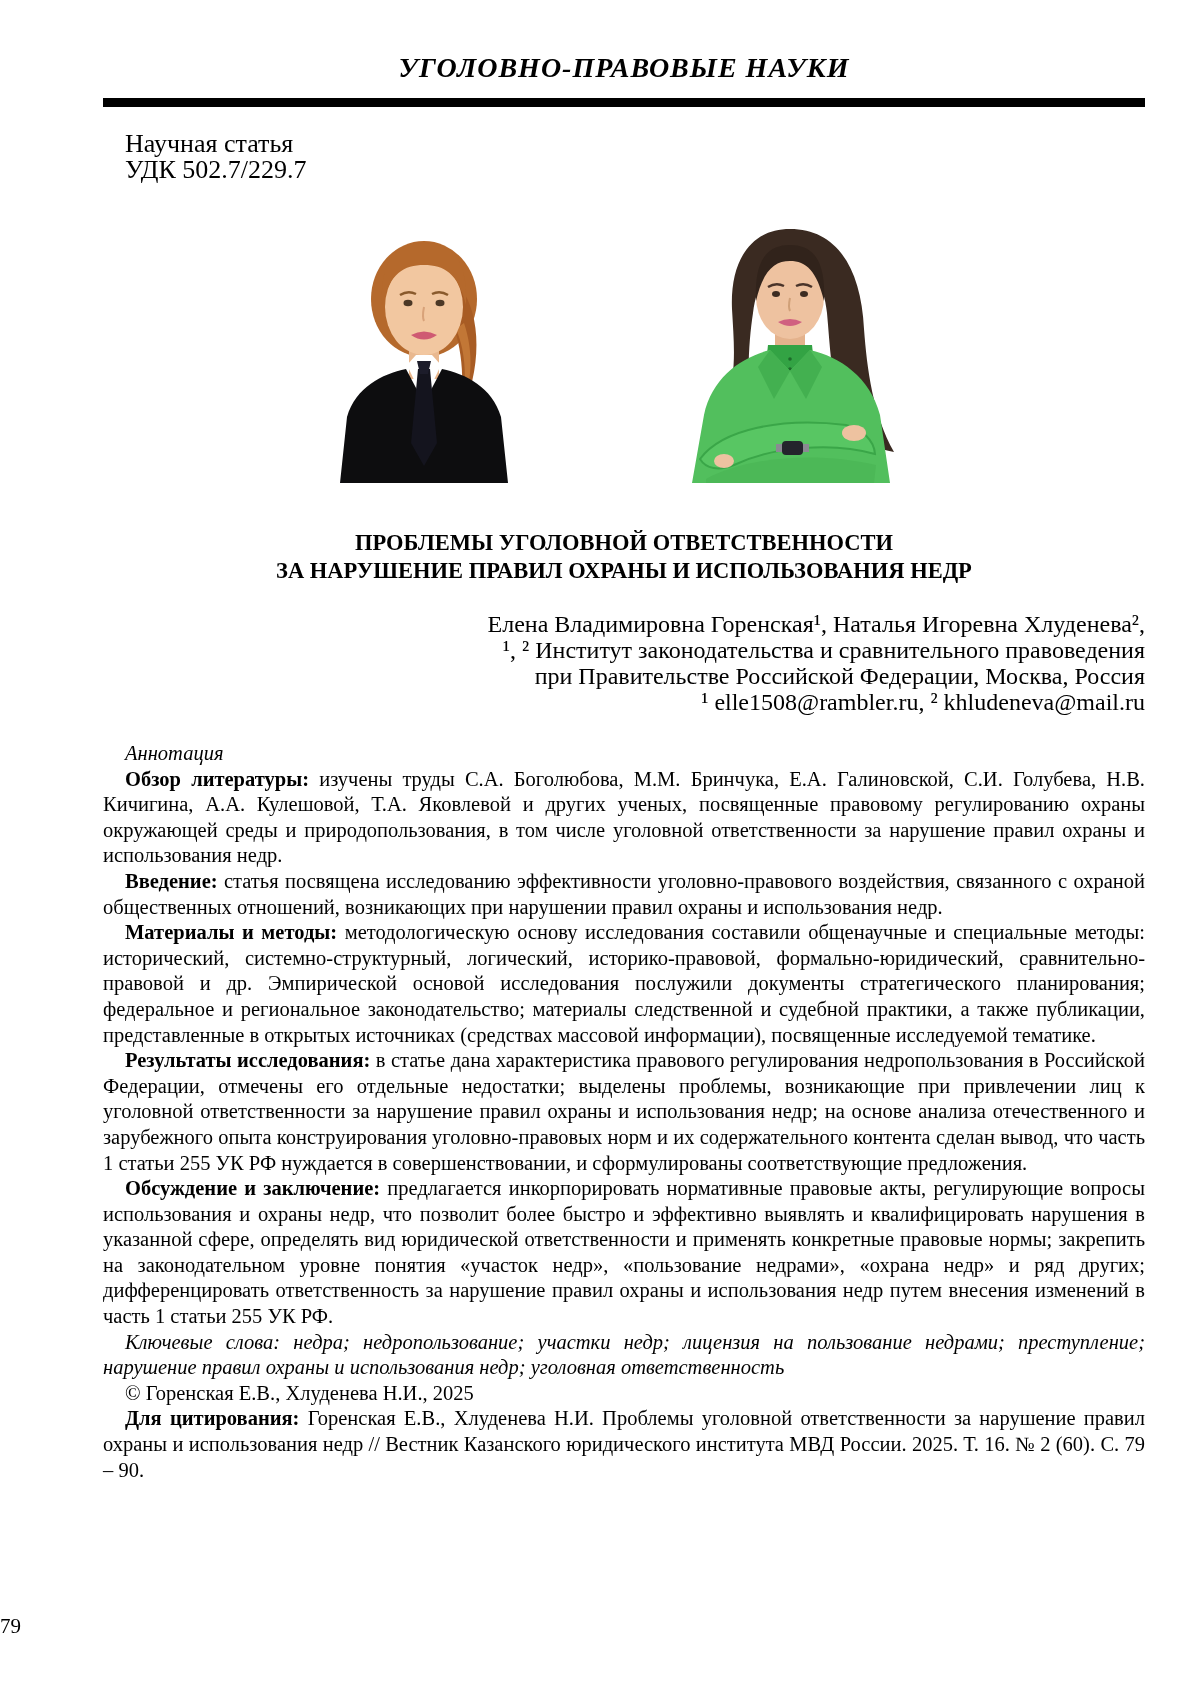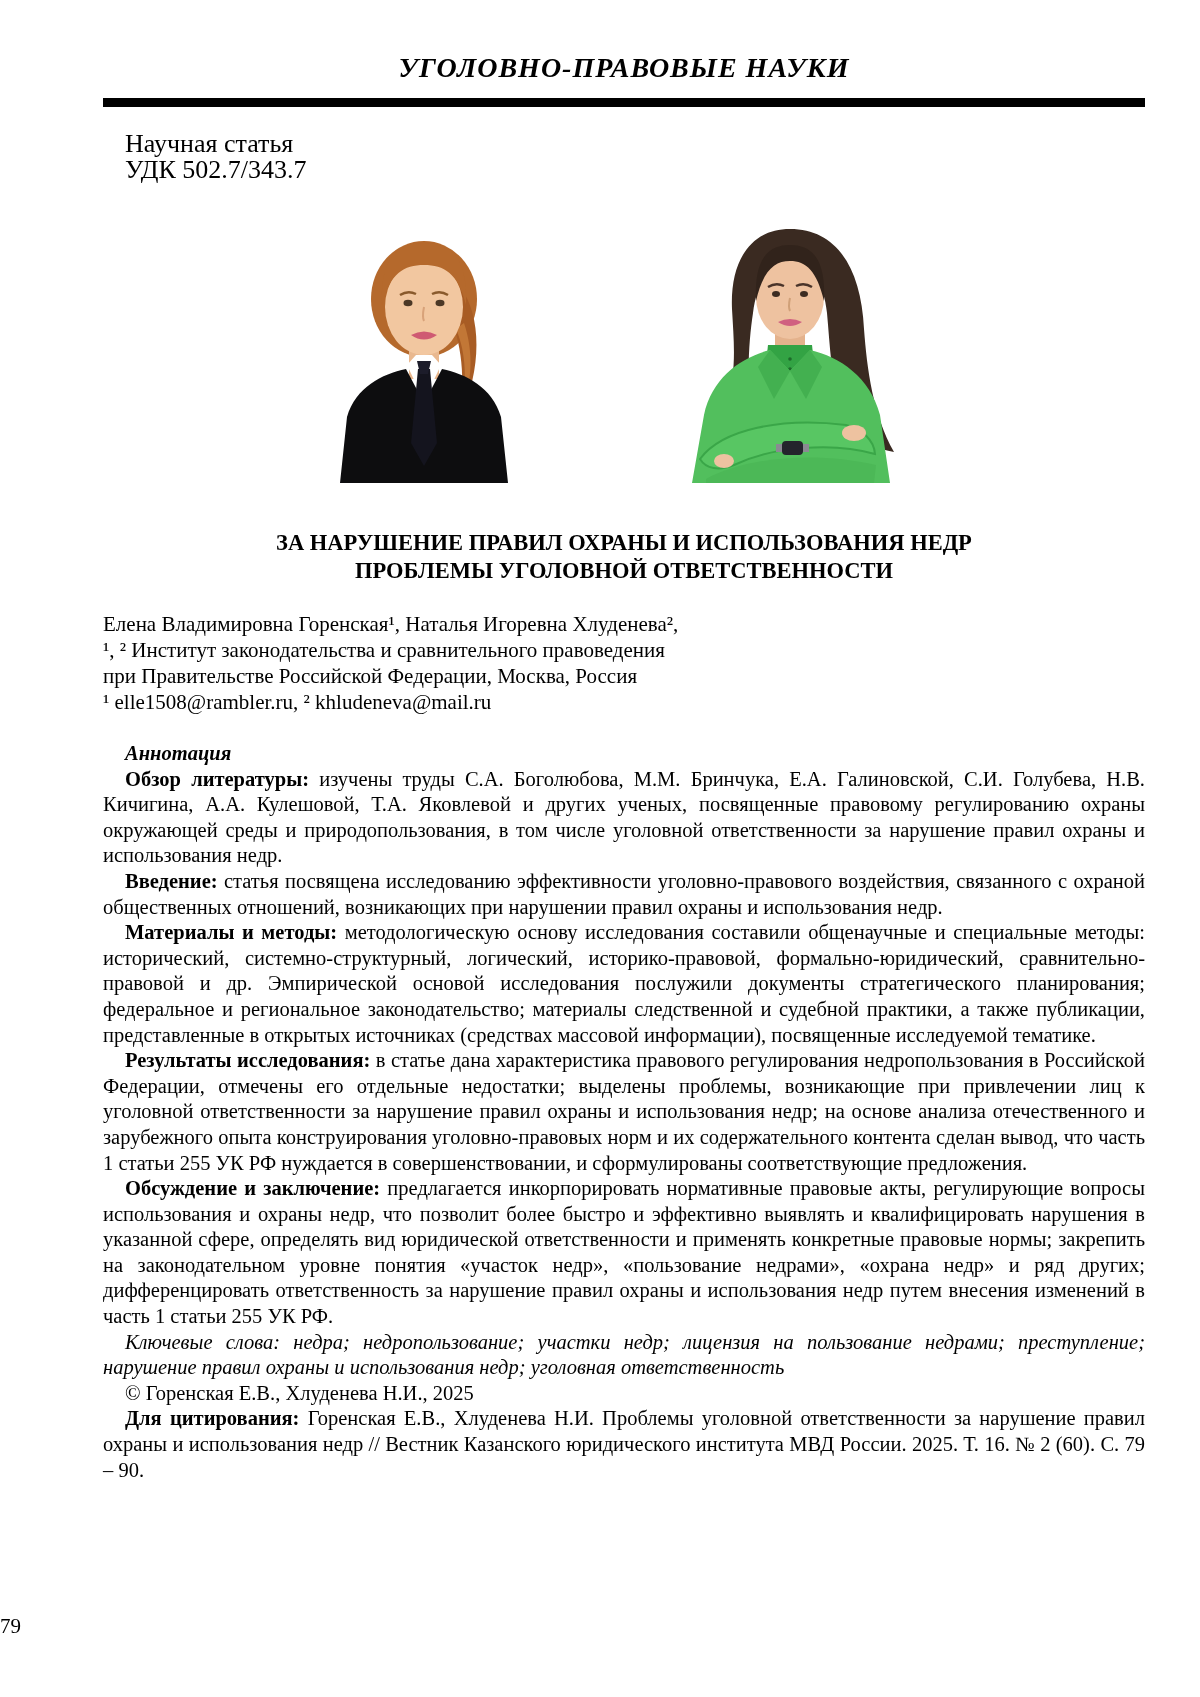--- a/index.html
+++ b/index.html
@@ -47,29 +47,29 @@
   
   .article-title {
     margin-top: 46px;
     text-align: center;
     font-size: 22.5px;
     font-weight: bold;
     line-height: 28px;
   }
   .authors-block {
     margin-top: 26px;
-    text-align: left;
-    font-size: 21px;
+    text-align: right;
+    font-size: 24px;
     line-height: 26px;
   }
 
   
   .abstract { margin-top: 26px; font-size: 20.5px; line-height: 25.6px; }
   .abstract p { text-align: justify; text-indent: 22px; }
-  .annot-heading { font-weight: bold; font-style: italic; }
+  .annot-heading { font-weight: normal; font-style: italic; }
   .para-label { font-weight: bold; }
   .keywords-para { font-style: italic; }
 
   
   .page-footer {
     position: absolute;
     left: 0; right: 0; bottom: 58px;
     text-align: left;
     font-size: 21px;
   }
@@ -79,21 +79,21 @@
 
 <div class="page">
 
   <div class="journal-header">
     <div class="section-title">УГОЛОВНО-ПРАВОВЫЕ НАУКИ</div>
     <div class="double-rule"></div>
   </div>
 
   <div class="article-meta">
     <div>Научная статья</div>
-    <div>УДК 502.7/343.7</div>
+    <div>УДК 502.7/229.7</div>
   </div>
 
   <div class="photos-row">
 
     <svg width="200" height="280" viewBox="0 0 200 280" aria-hidden="true">
       <rect x="0" y="0" width="200" height="280" fill="#ffffff"></rect>
 
       <ellipse cx="100" cy="96" rx="53" ry="58" fill="#b5692c"></ellipse>
 
       <path d="M136 84 C158 112 158 168 136 212 C142 168 136 132 122 106 Z" fill="#a85c24"></path>
@@ -158,22 +158,22 @@
       <ellipse cx="112" cy="75" rx="4" ry="2.9" fill="#3c2c22"></ellipse>
       <ellipse cx="140" cy="75" rx="4" ry="2.9" fill="#3c2c22"></ellipse>
 
       <path d="M126 79 Q124 88 126 92" stroke="#d0a078" stroke-width="2" fill="none"></path>
 
       <path d="M114 103 Q126 111 138 103 Q126 97 114 103 Z" fill="#d06080"></path>
     </svg>
   </div>
 
   <h1 class="article-title">
+    <div>ПРОБЛЕМЫ УГОЛОВНОЙ ОТВЕТСТВЕННОСТИ</div>
     <div>ЗА НАРУШЕНИЕ ПРАВИЛ ОХРАНЫ И ИСПОЛЬЗОВАНИЯ НЕДР</div>
-    <div>ПРОБЛЕМЫ УГОЛОВНОЙ ОТВЕТСТВЕННОСТИ</div>
   </h1>
 
   <div class="authors-block">
     <div>Елена Владимировна Горенская¹, Наталья Игоревна Хлуденева²,</div>
     <div>¹, ² Институт законодательства и сравнительного правоведения</div>
     <div>при Правительстве Российской Федерации, Москва, Россия</div>
     <div>¹ elle1508@rambler.ru, ² khludeneva@mail.ru</div>
   </div>
 
   <section class="abstract">

